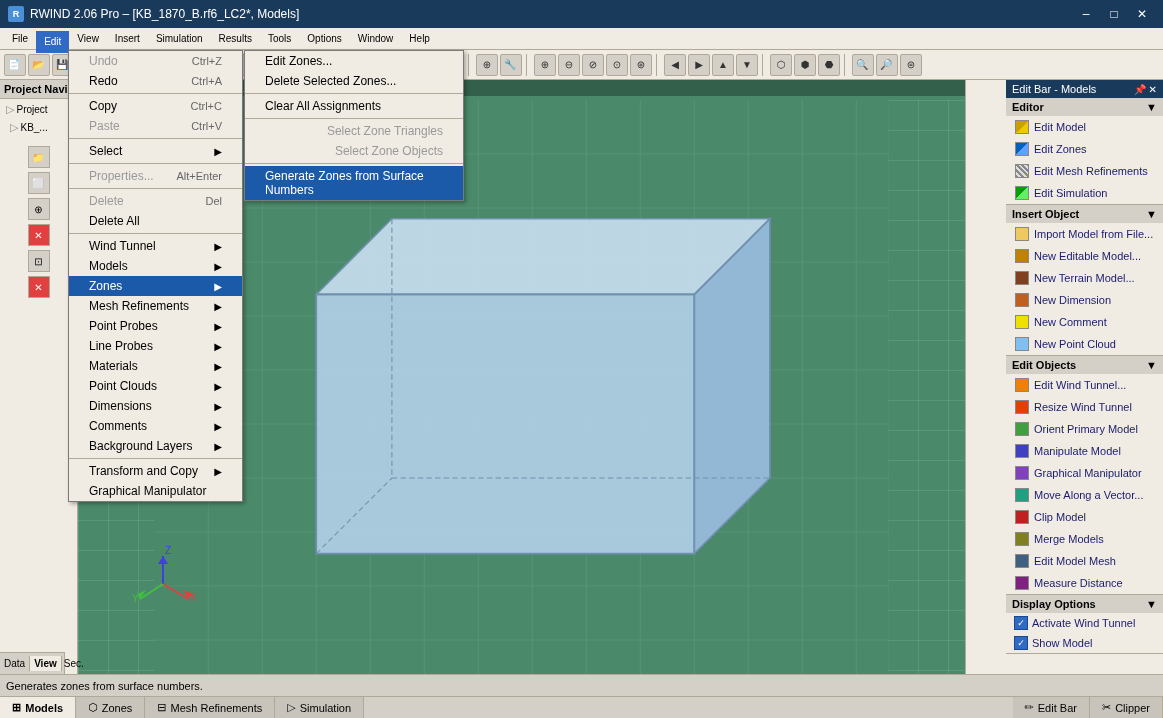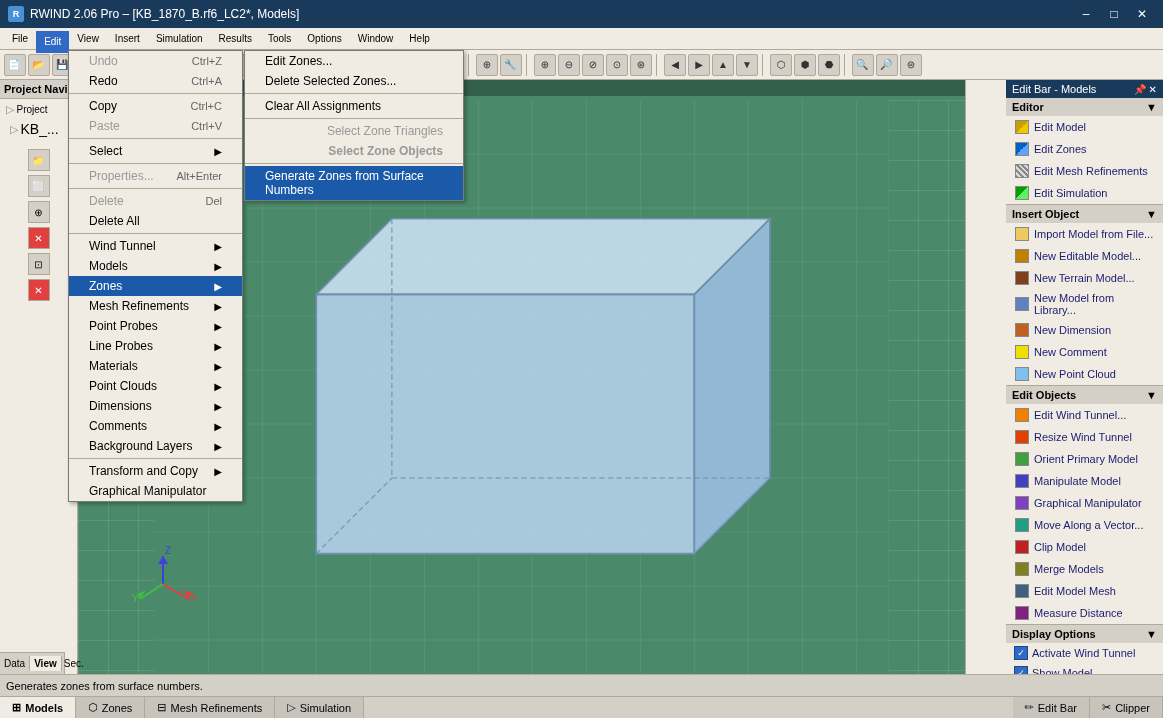--- a/index.html
+++ b/index.html
@@ -175,21 +175,21 @@
 
   <div id="left-panel" style="width:78px; background:#f0ece4; border-right:1px solid #b0a898; display:flex; flex-direction:column; position:relative;">
     <div id="project-nav-header">Project Navi</div>
     <div style="padding:2px; display:flex; flex-direction:column; gap:1px; overflow:hidden;">
       <div class="nav-tree-item">
         <span style="color:#888">▷</span>
         <span style="font-size:10px">Project</span>
       </div>
       <div class="nav-tree-item" style="padding-left:8px">
         <span style="color:#888">▷</span>
-        <span style="font-size:14px">KB_...</span>
+        <span style="font-size:10px">KB_...</span>
       </div>
 
       <div style="margin-top:8px; display:flex; flex-direction:column; align-items:center; gap:2px;">
         <div class="left-icon">📁</div>
         <div class="left-icon">⬜</div>
         <div class="left-icon">⊕</div>
         <div class="left-icon" style="background:#e04040; color:white">✕</div>
         <div class="left-icon">⊡</div>
         <div class="left-icon" style="background:#e04040; color:white">✕</div>
       </div>
@@ -317,26 +317,20 @@
         <span>New Editable Model...</span>
       </div>
       <div class="panel-item">
         <div class="panel-item-icon">
             <div class="icon-box icon-terrain"></div>
           </div>
         <span>New Terrain Model...</span>
       </div>
       <div class="panel-item">
         <div class="panel-item-icon">
-            <div class="icon-box icon-library"></div>
-          </div>
-        <span>New Model from Library...</span>
-      </div>
-      <div class="panel-item">
-        <div class="panel-item-icon">
             <div class="icon-box icon-dimension"></div>
           </div>
         <span>New Dimension</span>
       </div>
       <div class="panel-item">
         <div class="panel-item-icon">
             <div class="icon-box icon-comment"></div>
           </div>
         <span>New Comment</span>
       </div>
@@ -533,21 +527,21 @@
   </div>
   <div class="dd-sep"></div>
   <div class="dd-item">
     <span>Clear All Assignments</span>
   </div>
   <div class="dd-sep"></div>
   <div class="dd-item disabled" style="display:flex;align-items:center;gap:4px;">
     <span style="width:14px;height:14px;display:inline-block;"></span>
     <span>Select Zone Triangles</span>
   </div>
-  <div class="dd-item disabled" style="display:flex;align-items:center;font-weight:bold;">
+  <div class="dd-item disabled" style="display:flex;align-items:center;">
     <span style="width:14px;height:14px;display:inline-block;"></span>
     <span>Select Zone Objects</span>
   </div>
   <div class="dd-sep"></div>
   <div class="dd-item zones-active">
     <span>Generate Zones from Surface Numbers</span>
   </div>
 </div>
 
 <div id="statusbar" style="position:absolute; bottom:22px; left:0; right:0; background:#d4d0c8; height:22px; display:flex; align-items:center; padding:0 6px; border-top:1px solid #b0a898; font-size:11px; z-index:50;">

